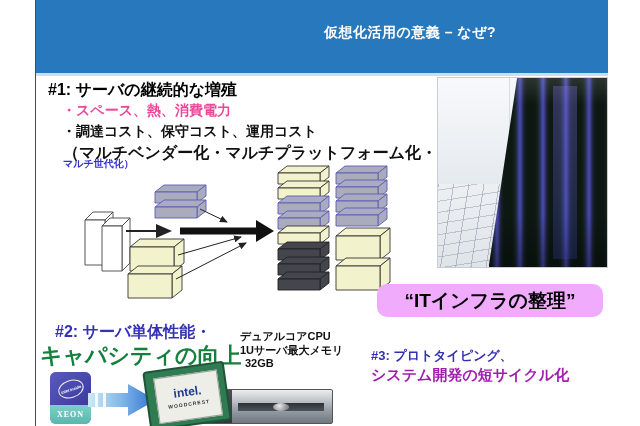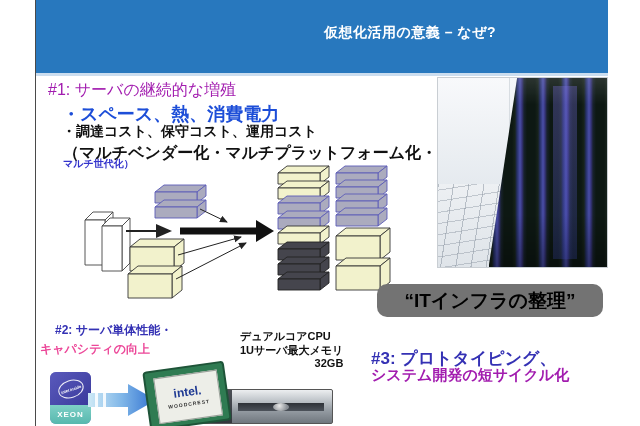--- a/index.html
+++ b/index.html
@@ -10,22 +10,22 @@
   
   .vline{position:absolute;left:35px;top:0;width:1px;height:426px;background:#4a4a4a;}
   
   .header{position:absolute;left:36px;top:0;width:572px;height:73px;background:#2878BE;}
   .header-underline{position:absolute;left:36px;top:73px;width:572px;height:3px;background:#CBDDEF;}
   .header-title{
     position:absolute;left:250px;top:24px;width:320px;text-align:center;
     color:#fff;font-size:14px;font-weight:bold;letter-spacing:.5px;
   }
   
-  .s1-heading{position:absolute;left:48px;top:80px;color:#a21caf;font-size:16px;font-weight:normal;}
-  .s1-bullet1{position:absolute;left:62px;top:102px;color:#1d4ed8;font-size:18px;font-weight:bold;}
+  .s1-heading{position:absolute;left:48px;top:80px;color:#000000;font-size:16px;font-weight:bold;}
+  .s1-bullet1{position:absolute;left:62px;top:102px;color:#ec4899;font-size:14px;font-weight:bold;}
   .s1-bullet2{position:absolute;left:62px;top:123px;color:#111;font-size:14px;font-weight:bold;}
   .s1-note1{position:absolute;left:63px;top:143px;color:#111;font-size:16px;font-weight:bold;}
   .s1-note2{position:absolute;left:63px;top:157px;color:#3333CC;font-size:10px;font-weight:bold;}
   
   .growth-svg{position:absolute;left:60px;top:165px;}
   .cream{--f:#F2F2CC;--s:#333333;}
   .grayp{--f:#ABABBE;--s:#5C5CB8;}
   .dark{--f:#45454D;--s:#222222;}
   .whitebox{--f:#FFFFFF;--s:#444444;}
   
@@ -46,42 +46,42 @@
     background:
       linear-gradient(180deg, rgba(255,255,255,.12) 0,rgba(0,0,0,0) 14%, rgba(0,0,0,0) 72%, rgba(0,0,0,.35) 100%),
       repeating-linear-gradient(90deg,
         #0D1813 0px,#17231B 3px,#252F66 5px,#4A4FA8 8px,#35337A 10px,
         #18222E 12px,#0D1813 15px,#0D1813 23px);}
   .photo .rack-glow{position:absolute;right:18%;top:4%;width:14%;height:92%;
     background:linear-gradient(180deg,rgba(120,110,220,.35),rgba(60,70,180,.25));}
   
   .callout{
     position:absolute;left:377px;top:284px;width:226px;height:33px;line-height:33px;
-    background:#737373;border-radius:10px;text-align:center;
+    background:#f0abfc;border-radius:10px;text-align:center;
     color:#000;font-size:19px;font-weight:bold;
   }
   
-  .s2-heading-l1{position:absolute;left:55px;top:322px;color:#3431B4;font-size:12px;font-weight:bold;}
-  .s2-heading-l2{position:absolute;left:40px;top:341px;color:#ec4899;font-size:12px;font-weight:bold;}
+  .s2-heading-l1{position:absolute;left:55px;top:322px;color:#3431B4;font-size:16px;font-weight:bold;}
+  .s2-heading-l2{position:absolute;left:40px;top:341px;color:#15803d;font-size:22px;font-weight:bold;}
   .s2-specs{position:absolute;left:240px;top:330px;color:#111;font-size:11px;font-weight:bold;line-height:13.5px;}
-  .s2-specs .indent{padding-left:5px;text-align:right;}
-  
-  .s3-heading-l1{position:absolute;left:371px;top:347px;color:#3431B4;font-size:17px;font-weight:bold;}
+  .s2-specs .indent{padding-left:5px;}
+  
+  .s3-heading-l1{position:absolute;left:371px;top:347px;color:#3431B4;font-size:13px;font-weight:bold;}
   .s3-heading-l2{position:absolute;left:371px;top:366px;color:#a21caf;font-size:15px;font-weight:bold;}
   
   .xeon{position:absolute;left:50px;top:372px;width:41px;height:52px;border-radius:6px;overflow:hidden;
     box-shadow:0 0 0 1px #8888c8 inset;}
   .xeon-top{position:absolute;left:0;top:0;width:100%;height:64%;
     background:linear-gradient(135deg,#5A5ABC,#3A3A9C);display:flex;align-items:center;justify-content:center;}
   .xeon-swirl{width:24px;height:16px;border:1.5px solid rgba(255,255,255,.9);border-radius:50%;
     transform:rotate(-18deg);display:flex;align-items:center;justify-content:center;
     color:#fff;font-size:4px;font-weight:bold;}
   .xeon-bottom{position:absolute;left:0;bottom:0;width:100%;height:36%;
     background:linear-gradient(180deg,#7ECFC6,#57B8AE);display:flex;align-items:center;justify-content:center;
-    color:#fff;font-size:8px;font-weight:bold;letter-spacing:1px;}
+    color:#fff;font-size:8px;font-weight:bold;letter-spacing:1px;font-family:Liberation Serif, serif;}
   
   .blue-arrow{position:absolute;left:88px;top:383px;}
   
   .chip{position:absolute;left:146px;top:366px;width:82px;height:60px;transform:rotate(-8deg);
     background:#2F7B52;border:2px solid #1E5438;border-radius:4px;box-sizing:border-box;z-index:3;}
   .chip-inner{position:absolute;left:10%;top:10%;width:80%;height:80%;background:#EDEEE8;
     border:1px solid #9AA09A;display:flex;flex-direction:column;align-items:center;justify-content:center;}
   .chip-brand{color:#1F3A93;font-size:12px;font-weight:bold;line-height:12px;}
   .chip-model{color:#333;font-size:5px;font-weight:bold;letter-spacing:1px;margin-top:3px;}
   

